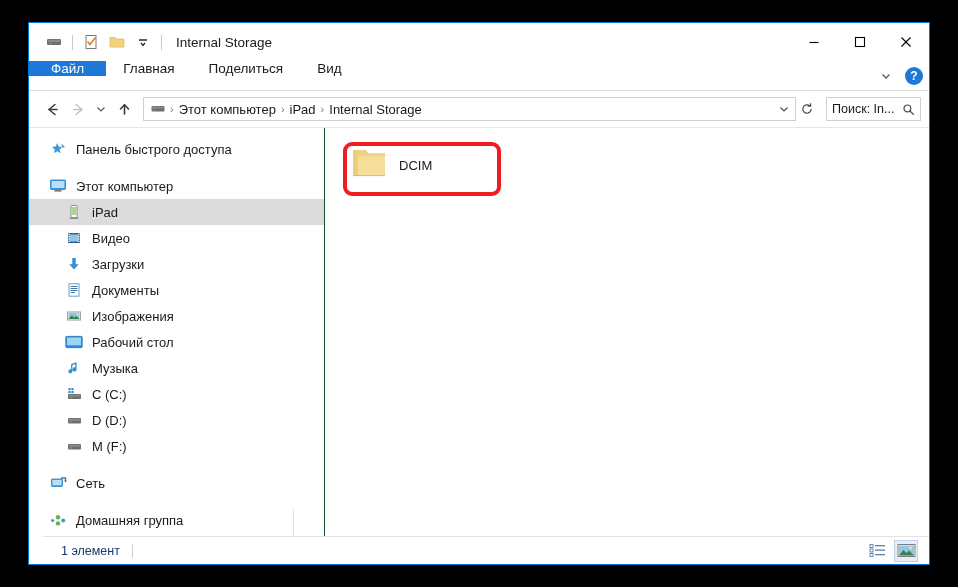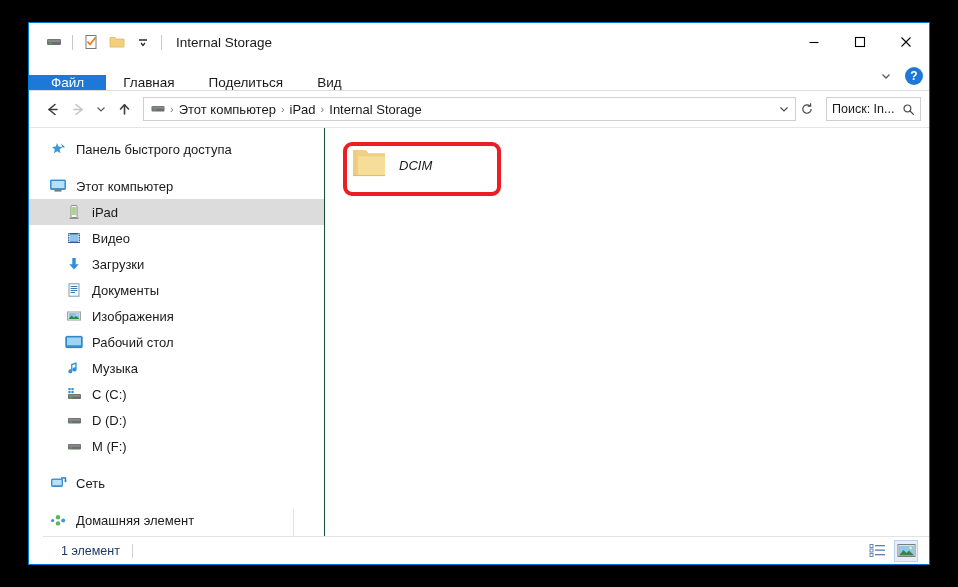--- a/index.html
+++ b/index.html
@@ -64,21 +64,21 @@
     display: flex; align-items: center; justify-content: center;
     color: #000;
     font-size: 13px;
     line-height: 1;
   }
 
   
   .ribbon {
     height: 30px;
     display: flex;
-    align-items: flex-end;
+    align-items: flex-start;
     background: #ffffff;
     border-bottom: 1px solid #dededE;
     flex: none;
     position: relative;
   }
   .tab {
     display: flex; align-items: center;
     padding: 0 17px;
     font-size: 13.5px;
     color: #1a1a1a;
@@ -210,21 +210,20 @@
   }
   .lvl0 { padding-left: 18px; }
   .lvl1 { padding-left: 34px; }
   .nav-gap { height: 11px; }
 
   .content {
     flex: 1;
     background: #ffffff;
     position: relative;
     padding: 14px 0 0 18px;
-    font-style: italic;
   }
   .file-tile {
     width: 150px; height: 46px;
     display: flex;
     align-items: center;
     padding-left: 8px;
     gap: 12px;
   }
   .file-label {
     font-size: 13px;
@@ -592,21 +591,21 @@
 
       <div class="nav-item lvl0">
         <span class="nav-icon">
           <svg width="17" height="17" viewBox="0 0 17 17">
             <circle cx="2.6" cy="8.5" r="1.5" fill="#2f8fd8"></circle>
             <circle cx="8" cy="5.2" r="2.2" fill="#5ab84a"></circle>
             <circle cx="8" cy="11.4" r="2.2" fill="#5ab84a"></circle>
             <circle cx="13.2" cy="8.5" r="2" fill="#3a9ad9"></circle>
           </svg>
         </span>
-        <span>Домашняя элемент</span>
+        <span>Домашняя группа</span>
       </div>
     </div>
 
     <div class="content">
       <div class="tile-wrap">
         <div class="file-tile">
           <span>
             <svg width="36" height="32" viewBox="0 0 36 32">
               <path d="M2 3 h12.5 l3 3.6 H34 v22 H2 z" fill="#e8c46a"></path>
               <path d="M2 3 h12.5 l3 3.6 H34 v3 H2 z" fill="#f0d184"></path>

